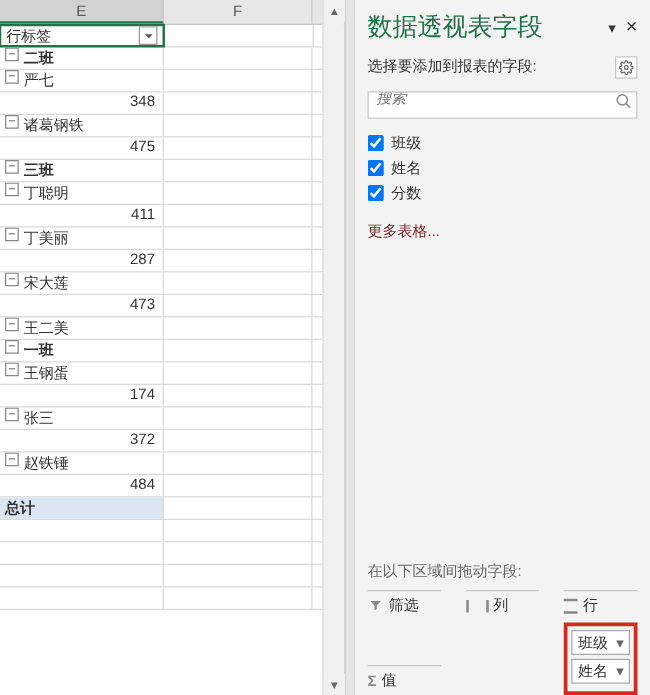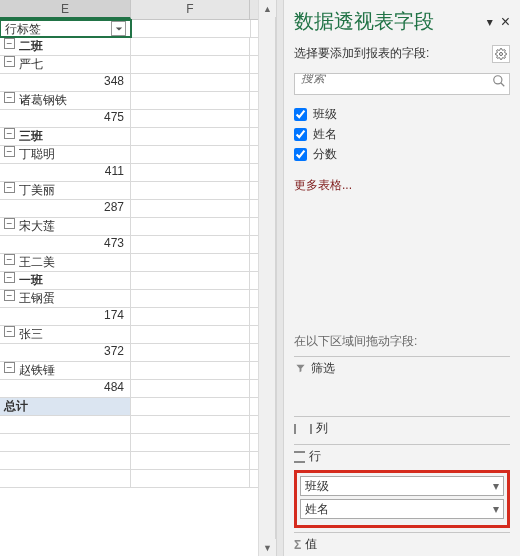--- a/index.html
+++ b/index.html
@@ -31,21 +31,21 @@
 .pane-h .act{display:flex;gap:8px;align-items:center;color:#666;font-size:14px}
 .sub{color:#666;margin-bottom:8px}
 .search{position:relative;margin-bottom:10px}
 .search input{width:100%;height:22px;border:1px solid #c6c6c6;padding:0 22px 11px 6px;font-style:italic;color:#999;background:#fff}
 .search .sicon{position:absolute;right:4px;top:3px;color:#888}
 .flds{margin-bottom:6px}
 .fld{display:flex;align-items:center;height:20px;gap:6px;cursor:pointer}
 .fld input{width:13px;height:13px}
 .more{color:#7f1d1d;margin:6px 0 14px 0;cursor:pointer}
 .areas-lbl{color:#666;margin-bottom:6px;margin-top:auto}
-.areas{display:grid;grid-template-columns:1fr;grid-template-rows:56px auto;gap:4px 20px}
+.areas{display:grid;grid-template-columns:1fr 1fr 1fr;grid-template-rows:56px auto;gap:4px 20px}
 .area{border-top:1px solid #c6c6c6}
 .area .ah{display:flex;align-items:center;gap:4px;color:#666;padding:3px 0}
 .area .ah svg,.area .ah span.ic{width:13px;height:11px;color:#888}
 .redbox{border:3px solid #d52b1e;padding:3px;margin-top:2px}
 .chip{height:20px;border:1px solid #aaa;background:#fff;display:flex;align-items:center;justify-content:space-between;padding:0 4px;margin-bottom:3px;cursor:pointer}
 .chip .cv{color:#333}
 .gear{width:18px;height:18px;border:1px solid #c6c6c6;display:flex;align-items:center;justify-content:center;background:#fff;cursor:pointer}
 .total .cE{background:#dbe5f1}
 </style>
 </head>

